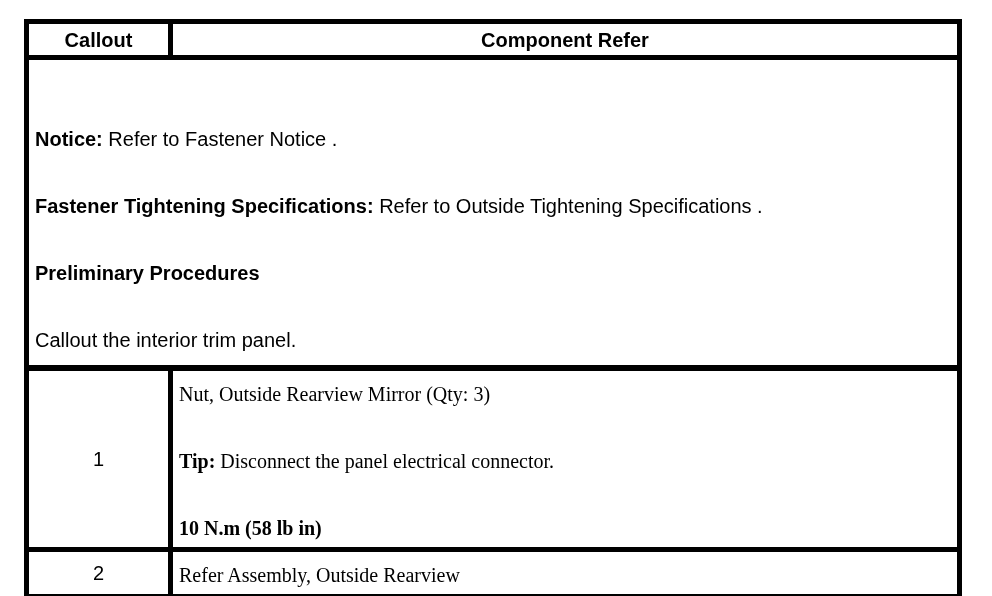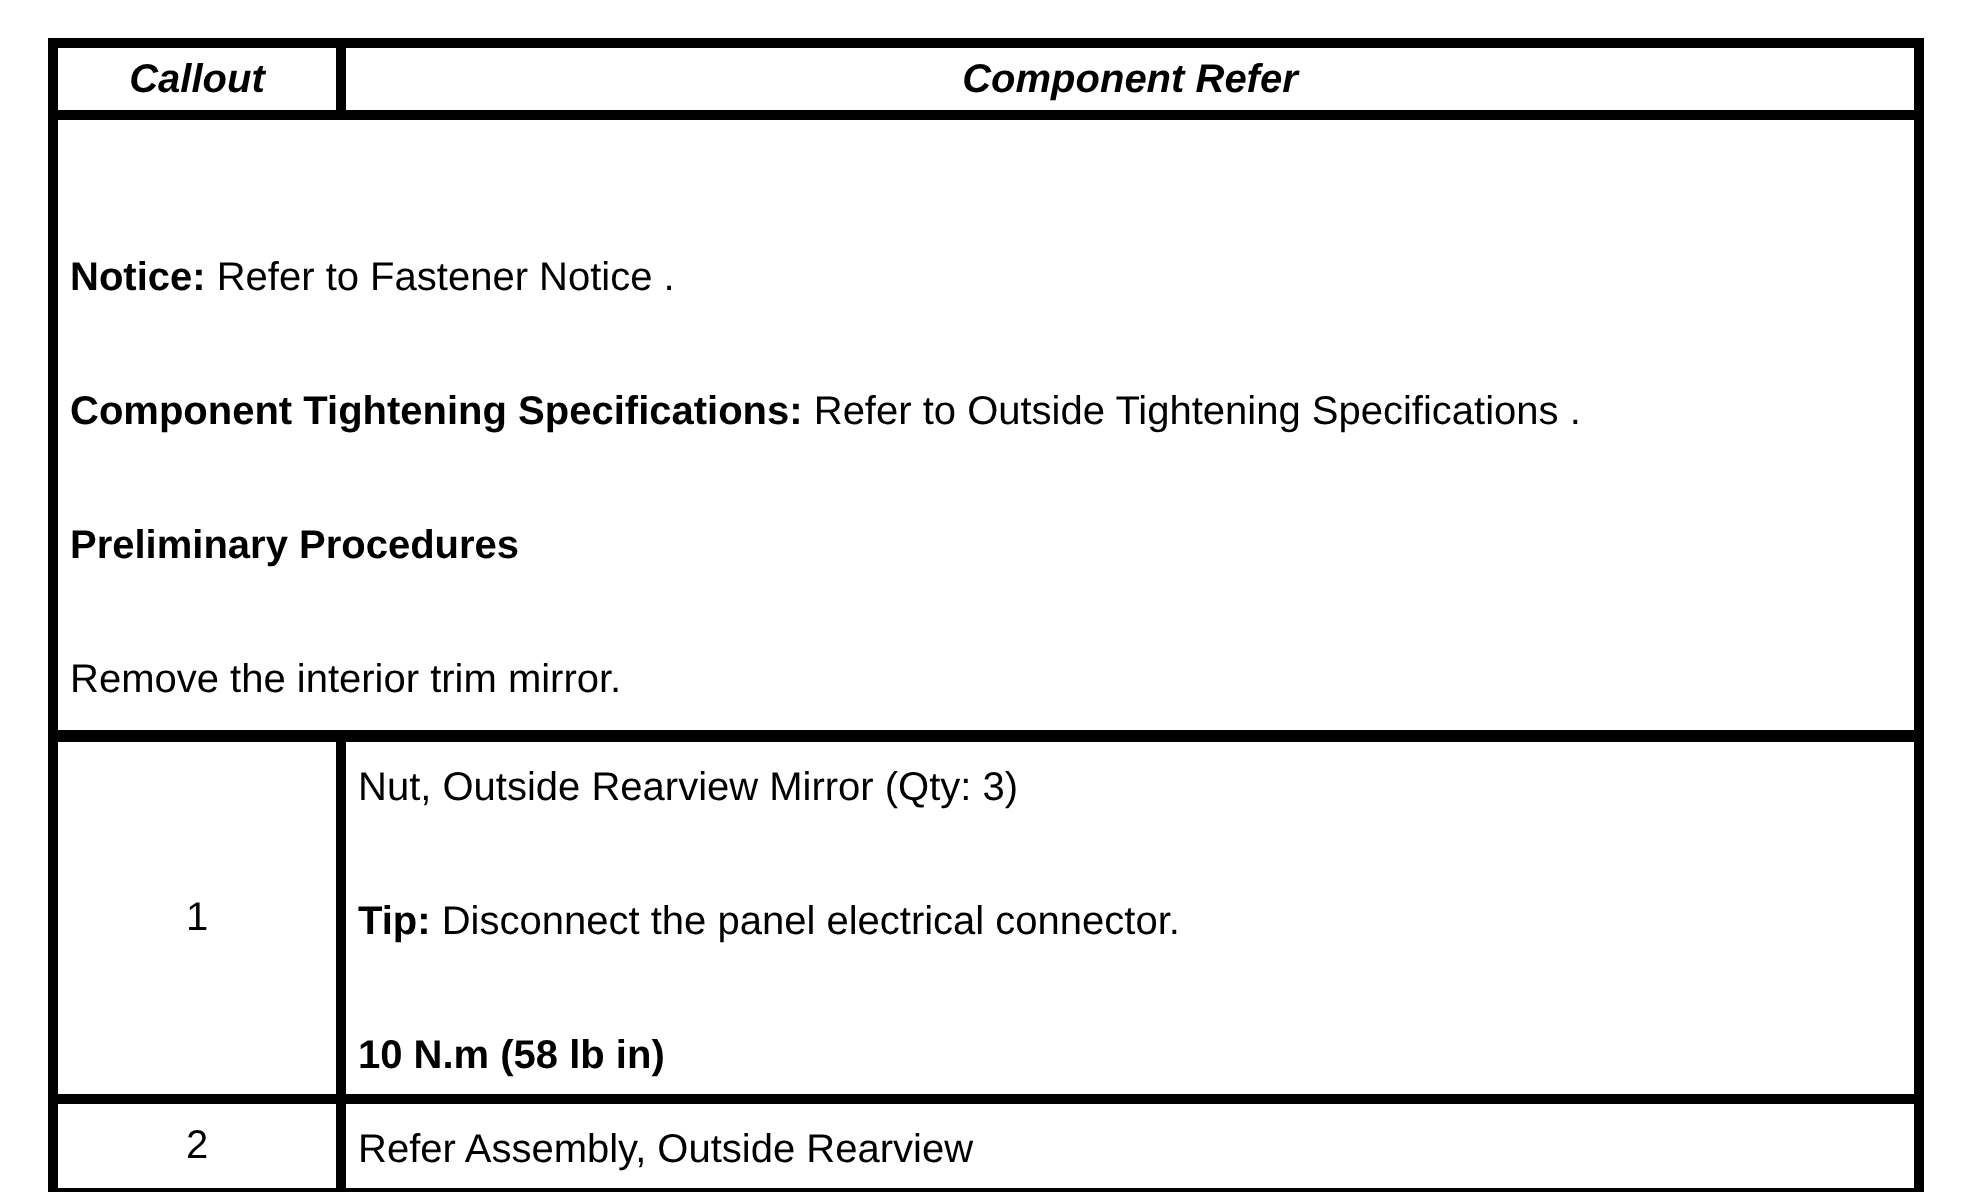--- a/index.html
+++ b/index.html
@@ -34,21 +34,20 @@
     padding: 0;
   }
   col.col-callout { width: 144px; }
   thead tr { height: 36px; }
   thead th {
     font-weight: bold;
     text-align: center;
     vertical-align: middle;
     font-size: 20px;
     line-height: 1;
-    font-style: italic;
   }
   tr.notice-row { height: 300px; }
   td.notice-cell {
     vertical-align: top;
     padding: 58px 6px 8px 6px;
     border-bottom-width: 6px;
   }
   td.notice-cell p,
   td.comp-cell p {
     margin: 4px 0 33px 0;
@@ -59,20 +58,21 @@
   tr.item-row-1 { height: 178px; }
   tr.item-row-2 { height: 38px; }
   td.callout-cell {
     text-align: center;
     vertical-align: middle;
     line-height: 34px;
   }
   td.comp-cell {
     vertical-align: top;
     padding: 2px 6px;
+    font-family: Liberation Serif, serif;
   }
   td.comp-cell.single {
     vertical-align: middle;
   }
   b { font-weight: bold; }
 </style>
 </head>
 <body>
 
 <div class="page">
@@ -84,23 +84,23 @@
     <thead>
       <tr>
         <th>Callout</th>
         <th>Component Refer</th>
       </tr>
     </thead>
     <tbody>
       <tr class="notice-row">
         <td class="notice-cell" colspan="2">
           <p><b>Notice:</b><span> Refer to Fastener Notice .</span></p>
-          <p><b>Component Tightening Specifications:</b><span> Refer to Outside Tightening Specifications .</span></p>
+          <p><b>Fastener Tightening Specifications:</b><span> Refer to Outside Tightening Specifications .</span></p>
           <p><b>Preliminary Procedures</b><span></span></p>
-          <p><b></b><span>Remove the interior trim mirror.</span></p>
+          <p><b></b><span>Callout the interior trim panel.</span></p>
         </td>
       </tr>
       <tr class="item-row-1">
         <td class="callout-cell">1</td>
         <td class="comp-cell">
           <p><b></b><span>Nut, Outside Rearview Mirror (Qty: 3)</span></p>
           <p><b>Tip:</b><span> Disconnect the panel electrical connector.</span></p>
           <p><b>10 N.m (58 lb in)</b><span></span></p>
         </td>
       </tr>

